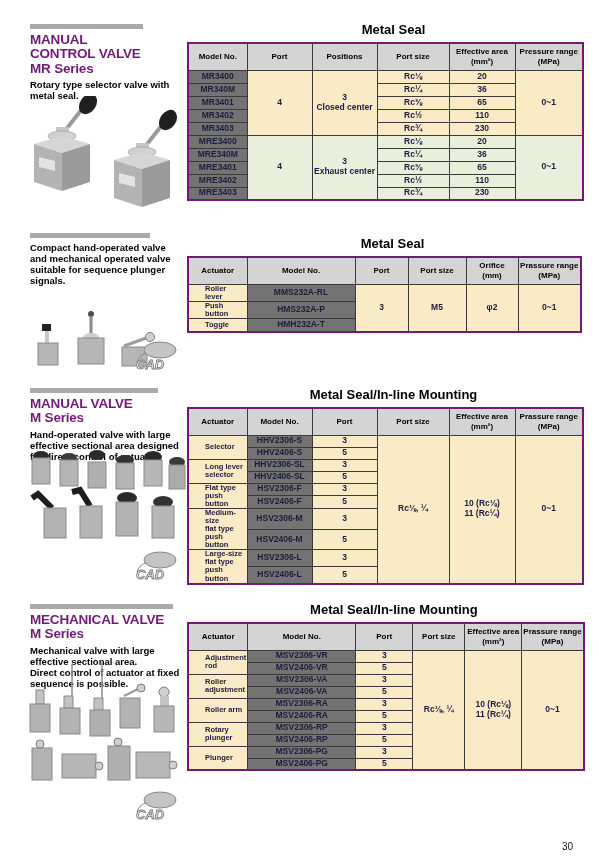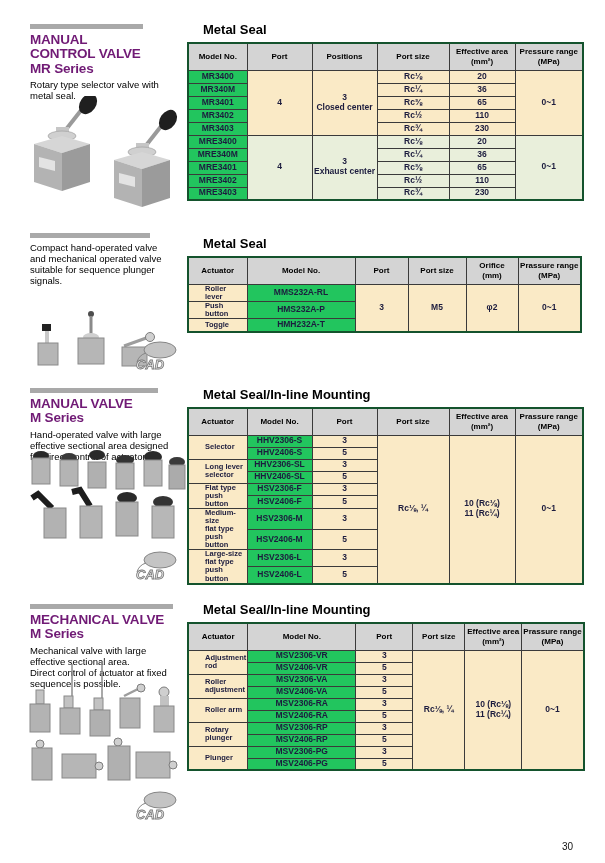--- a/index.html
+++ b/index.html
@@ -5,35 +5,35 @@
   html,body{margin:0;padding:0;}
   body{
     width:605px;height:863px;position:relative;background:#ffffff;
     font-family:"Liberation Sans","DejaVu Sans",sans-serif;color:#000;
     overflow:hidden;
   }
   
   .sec{position:absolute;left:30px;width:156px;}
   .secbar{height:5px;background:#a9a9a9;margin-bottom:4px;}
   .sectitle{font-size:13.5px;font-weight:bold;line-height:1.07;white-space:pre-line;letter-spacing:-0.2px;color:#701a75;}
-  .secdesc{font-size:9.5px;line-height:1.17;white-space:pre-line;margin-top:3px;color:#000;}
+  .secdesc{font-size:9.5px;line-height:1.17;white-space:pre-line;margin-top:3px;color:#000;font-weight:bold;}
   
   .twrap{position:absolute;left:187px;}
-  .tblhead{font-size:13px;font-weight:bold;margin:0 0 5px 16px;color:#000;}
-  table.tbl{border-collapse:collapse;table-layout:fixed;border:2px solid #14532d;}
+  .tblhead{font-size:13px;font-weight:bold;margin:0 0 5px 16px;color:#000;text-align:center;}
+  table.tbl{border-collapse:collapse;table-layout:fixed;border:2px solid #701a75;}
   .tbl th,.tbl td{border:1px solid #3a3a3a;overflow:hidden;}
   .tbl th{
     background:#d4d4d4;font-size:8px;font-weight:bold;color:#000;
     text-align:center;white-space:pre-line;line-height:1.2;padding:0 1px;
   }
   .tbl td{
     font-size:8.5px;font-weight:bold;color:#1c1c3e;text-align:center;
     line-height:1.15;padding:0 1px;
   }
-  td.model{background:#22c55e;margin-top:36px;}
+  td.model{background:#737373;margin-top:36px;}
   td.cream{background:#faeac6;}
   td.green{background:#e9efdb;}
   td.act{background:#faeac6;text-align:left;padding-left:16px;font-size:7.5px;line-height:1.08;white-space:pre-line;}
   .pre{white-space:pre-line;}
   .tbl tr{height:13px;}
   .t2 tr{height:14px;}
   .t3 tr,.t4 tr{height:12px;}
   .tbl tr.hd{height:27px;}
   
   .photo{position:absolute;}

